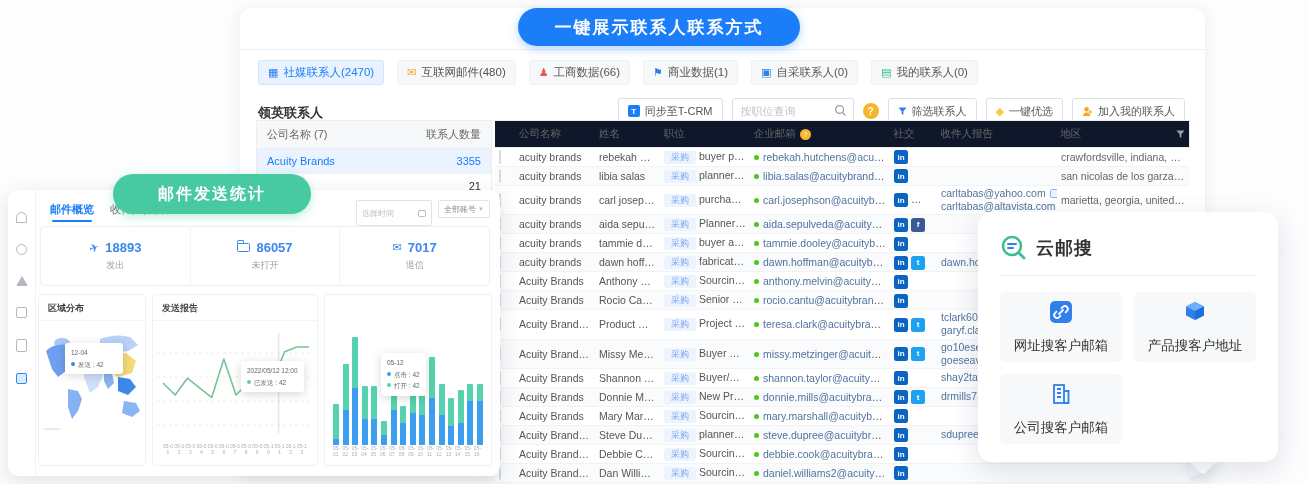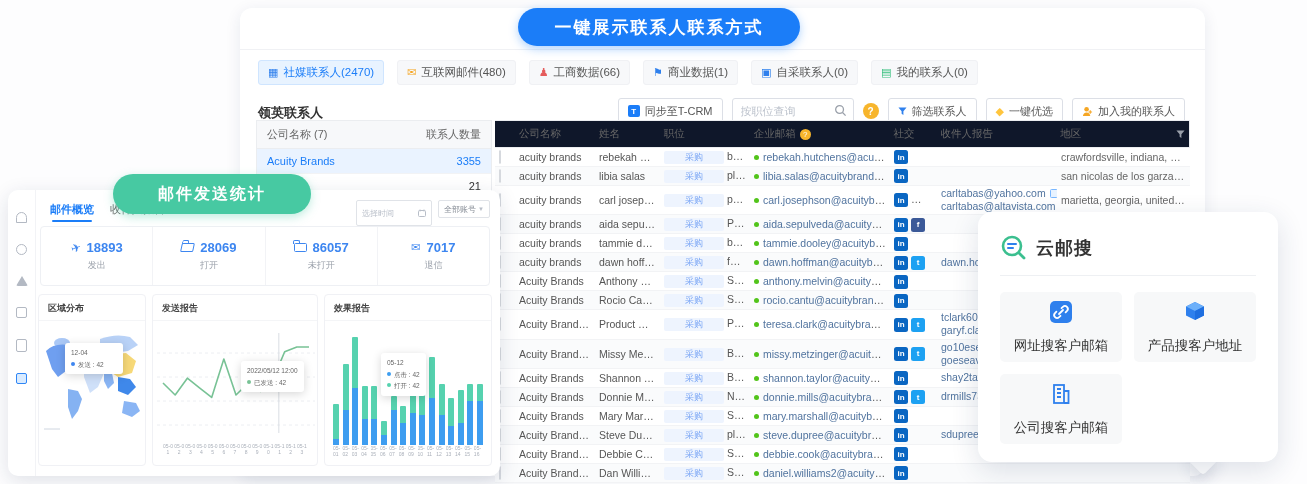--- a/index.html
+++ b/index.html
@@ -42,21 +42,21 @@
   .ct-c1 { flex:1; padding-left:10px; overflow:hidden; white-space:nowrap; text-overflow:ellipsis; }
   .ct-c2 { width:80px; text-align:right; padding-right:10px; }
 
   
   .contact-table { left:255px; top:112px; width:695px; font-size:10.5px; }
   .kt-header { display:flex; background:#0f172a; height:28px; align-items:center; color:#666; border:1px solid #ebedf0; border-left:none; }
   .kt-row { display:flex; align-items:center; border-bottom:1px solid #f2f3f5; min-height:19px; background:#fff; color:#555; }
   .kt-row:nth-child(even) { background:#fafbfc; }
   .kt-cell { padding:1px 4px; overflow:hidden; white-space:nowrap; text-overflow:ellipsis; }
   .cb { width:11px; height:11px; border:1px solid #d6d9de; border-radius:2px; background:#fff; cursor:pointer; }
-  .tag { display:inline-block; background:#eef4fe; color:#7aa6f5; font-size:9px; padding:0 21px; border-radius:2px; margin-right:3px; }
+  .tag { display:inline-block; background:#eef4fe; color:#7aa6f5; font-size:9px; padding:0 7px; border-radius:2px; margin-right:3px; }
   .gdot { display:inline-block; width:5px; height:5px; border-radius:50%; background:#52c41a; margin-right:4px; vertical-align:1px; }
   .email-t { color:#50739e; }
   .copy-ic { display:inline-block; width:8px; height:9px; border:1px solid #79b7ff; background:#e8f3ff; border-radius:1.5px;
              margin-left:4px; vertical-align:-1px; cursor:pointer; }
   .badge { display:inline-flex; align-items:center; justify-content:center; width:14px; height:14px; border-radius:2.5px;
            color:#fff; font-size:8px; font-weight:700; margin-right:3px; cursor:pointer; }
   .hd-oc { display:inline-flex; width:11px; height:11px; border-radius:50%; background:#f7b52c; color:#fff; font-size:8px;
            align-items:center; justify-content:center; margin-left:4px; }
   .funnel { width:9px; height:9px; }
 
@@ -444,27 +444,20 @@
     <div class="abs stats-box" id="stats-box">
         <div class="stat">
           <div class="stat-v">
             <span class="ic-plane">✈</span>
             <span>18893</span>
           </div>
           <div class="stat-l">发出</div>
         </div>
         <div class="stat">
           <div class="stat-v">
-            <span class="ic-folder open"></span>
-            <span>28069</span>
-          </div>
-          <div class="stat-l">打开</div>
-        </div>
-        <div class="stat">
-          <div class="stat-v">
             <span class="ic-folder"></span>
             <span>86057</span>
           </div>
           <div class="stat-l">未打开</div>
         </div>
         <div class="stat">
           <div class="stat-v">
             <span class="ic-env">✉</span>
             <span>7017</span>
           </div>
@@ -518,21 +511,20 @@
           <span style="width: 10px; text-align: center;">05-1<br>2</span>
           <span style="width: 10px; text-align: center;">05-1<br>3</span>
         </div>
       <div class="tipbox" style="left:88px;top:66px">
         <div>2022/05/12 12:00</div>
         <div><span class="tdot" style="background:#78c295"></span><span>已发送</span> :&nbsp;<span>42</span></div>
       </div>
     </div>
 
     <div class="abs chart-card" style="left:316px;width:168px">
-      <div class="cc-title">效果报告</div>
       <div class="bars-wrap" id="bars-wrap">
           <div class="bar">
             <div class="op" style="height: 34.6182px;"></div>
             <div class="ck" style="height: 6.10909px;"></div>
           </div>
           <div class="bar">
             <div class="op" style="height: 46.8364px;"></div>
             <div class="ck" style="height: 34.6182px;"></div>
           </div>
           <div class="bar">

